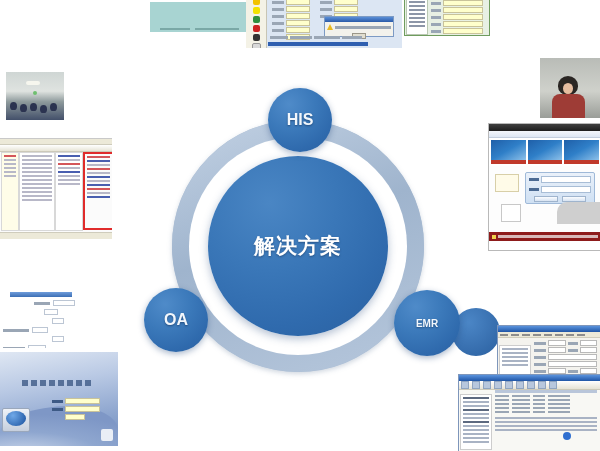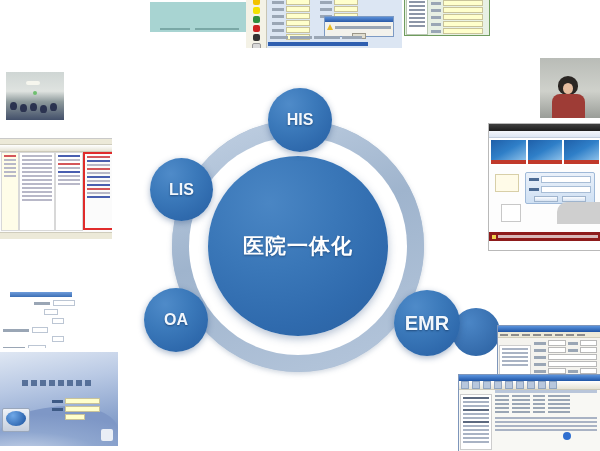--- a/index.html
+++ b/index.html
@@ -58,21 +58,21 @@
     background:radial-gradient(circle at 33% 25%, #4f8bc9 0%, #3b79ba 40%, #2f6aad 72%, #2a5f9f 100%);
     box-shadow:0 2px 6px rgba(40,75,125,.40);
     display:flex;align-items:center;justify-content:center;
     color:#f2f7fc;
     font-weight:bold;
     text-shadow:0 1px 2px rgba(15,45,85,.6);
     font-family:"Liberation Sans","DejaVu Sans",sans-serif;
   }
   .node-his  {left:128px;top:30px;  width:64px;height:64px; font-size:16px;}
   .node-pies {left:264px;top:98px;  width:66px;height:66px; font-size:15px;}
-  .node-emr  {left:254px;top:232px; width:66px;height:66px; font-size:20px;}
+  .node-emr  {left:254px;top:232px; width:66px;height:66px; font-size:10px;}
   .node-ehr  {left:127px;top:303px; width:65px;height:65px; font-size:16px;}
   .node-oa   {left:4px;  top:230px; width:64px;height:64px; font-size:16px;}
   .node-lis  {left:10px; top:100px; width:63px;height:63px; font-size:16px;}
 
   
   .shot{position:absolute;overflow:hidden;background:#fff;}
   .fieldrow{display:flex;gap:2px;align-items:center;margin:1px 2px;}
   .lbl{background:#9aa6b5;height:3px;}
   .fld{background:#ffffcc;border:1px solid #c9c39a;height:4px;flex:1;}
   .fld.w{background:#fff;border-color:#b9b9b9;}
@@ -574,23 +574,22 @@
       <div class="blue-dot" style="right:28px;bottom:10px;"></div>
     </div>
   </div>
 
   <div class="diagram">
 
     <div class="ring"></div>
     <div class="ring-inner-shade"></div>
 
     <div class="core">
-      <div class="core-line">医院一体化</div>
+      <div class="core-line">解决方案</div>
     </div>
 
     <div class="node node-his">HIS</div>
     <div class="node node-emr">EMR</div>
     <div class="node node-oa">OA</div>
-    <div class="node node-lis">LIS</div>
 
   </div>
 
 </div>
 
 </body></html>

